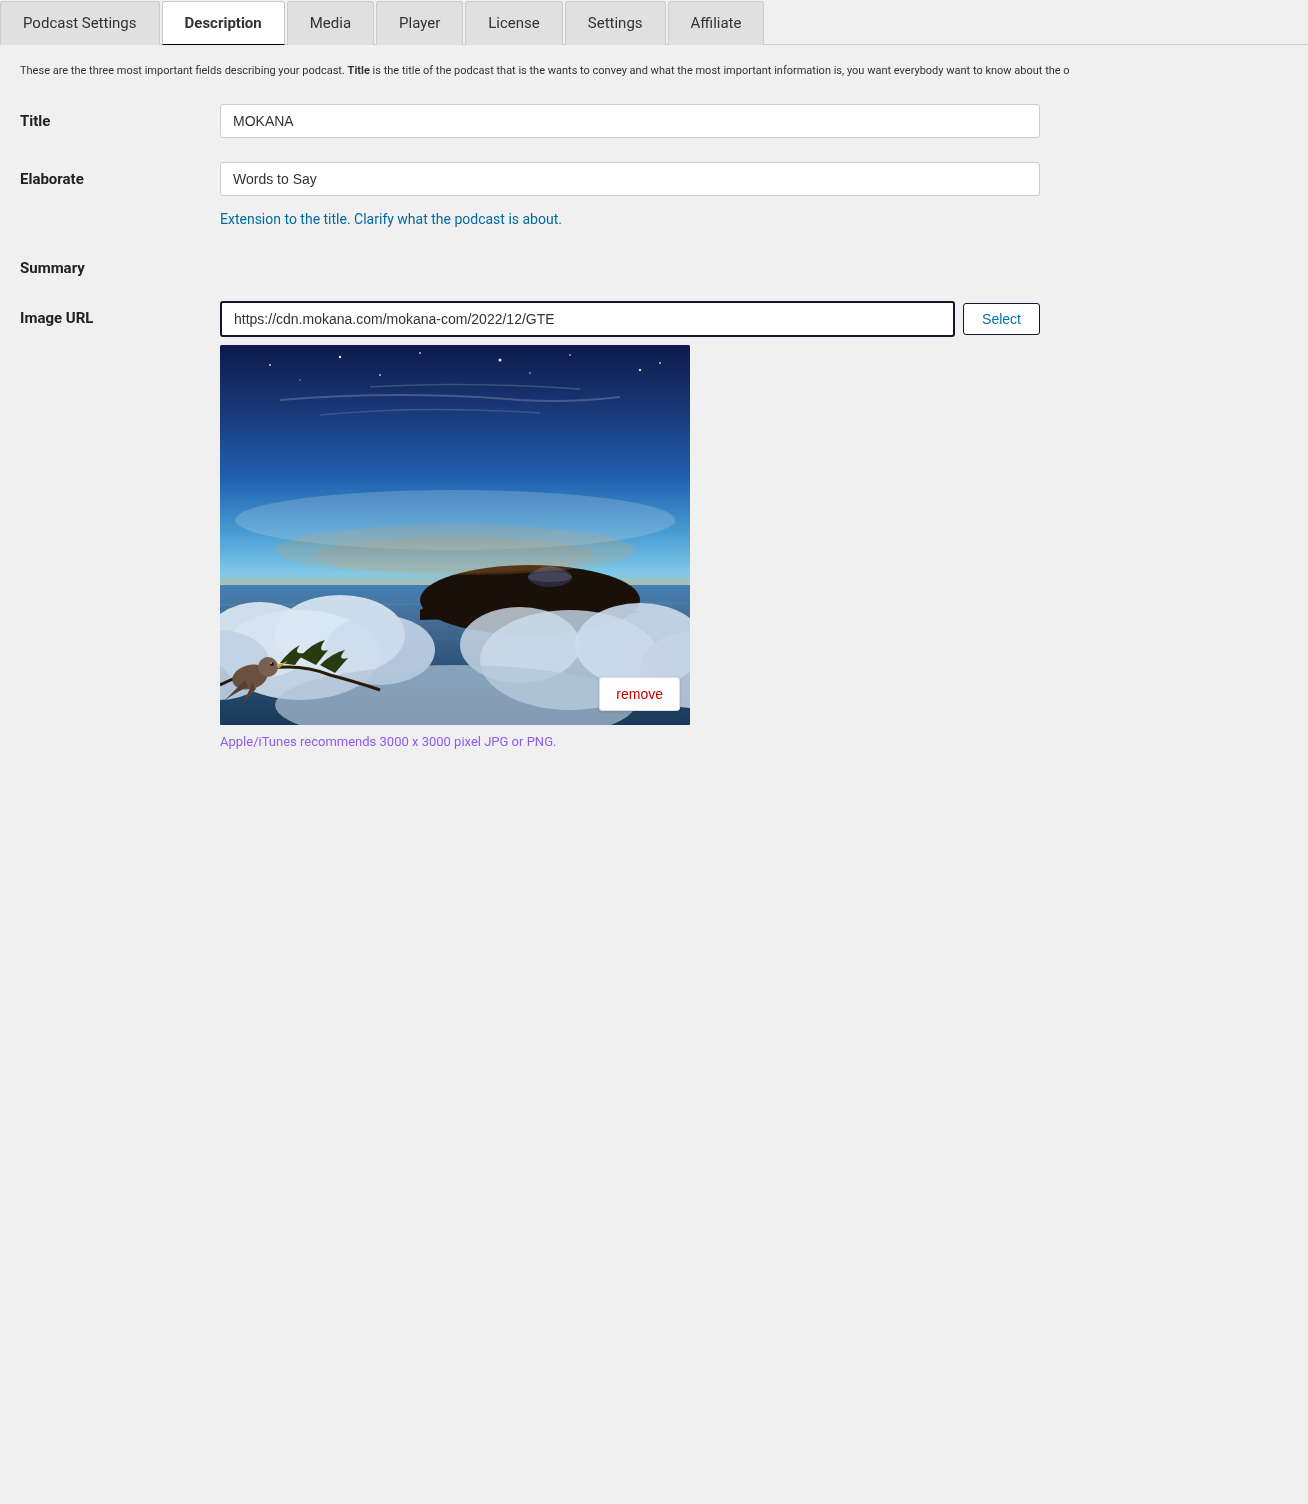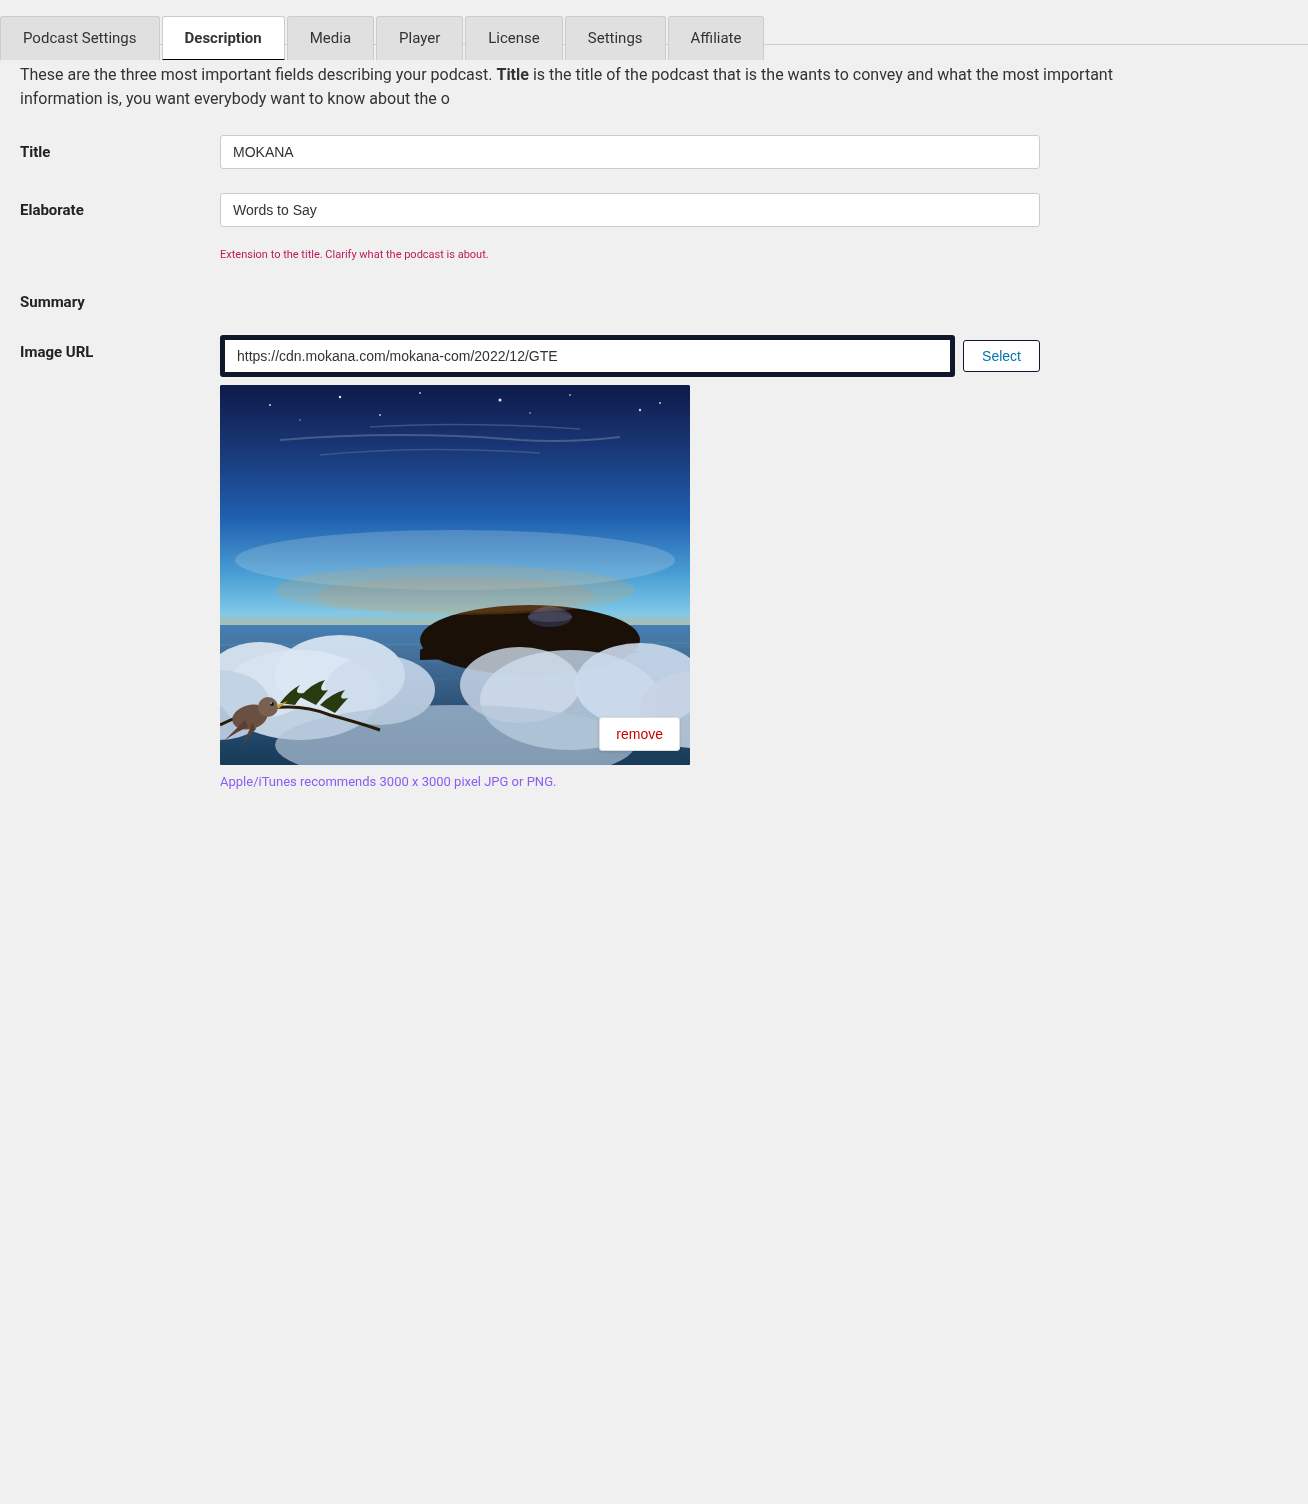--- a/index.html
+++ b/index.html
@@ -26,35 +26,35 @@
       padding: 12px 22px;
       font-size: 15px;
       cursor: pointer;
       border: 1px solid #ccc;
       border-bottom: none;
       margin-right: 2px;
       background: #e0e0e0;
       color: #333;
       border-radius: 3px 3px 0 0;
       position: relative;
-      top: 16px;
+      top: 1px;
     }
     .tab.active {
       background: #fff;
       font-weight: bold;
       border-bottom: 1px solid #000000;
       z-index: 2;
     }
     
     .content {
       background: #f0f0f0;
       padding: 18px 20px 30px 20px;
     }
     .description-text {
-      font-size: 16px;
+      font-size: 11px;
       color: #333;
       line-height: 1.5;
       margin-bottom: 24px;
       max-width: 1100px;
     }
     .description-text strong {
       font-weight: bold;
     }
     
     .form-row {
@@ -89,37 +89,37 @@
       height: 100px;
       padding: 8px 12px;
       font-size: 14px;
       border: 1px solid #ccc;
       border-radius: 3px;
       background: #fff;
       color: #333;
       resize: vertical;
     }
     .form-hint {
-      font-size: 11px;
-      color: #be185d;
-      margin-top: 21px;
+      font-size: 14px;
+      color: #0369a1;
+      margin-top: 15px;
     }
     
     .image-url-row {
       display: flex;
       flex-direction: row;
       align-items: center;
       gap: 8px;
       margin-bottom: 8px;
     }
     .image-url-row input[type="text"] {
       flex: 1;
       padding: 8px 12px;
       font-size: 14px;
-      border: 5px solid #0f172a;
+      border: 2px solid #0f172a;
       border-radius: 3px;
       background: #fff;
       color: #333;
     }
     .select-btn {
       padding: 7px 18px;
       font-size: 14px;
       color: #0073aa;
       background: #fff;
       border: 1px solid #0f172a;

